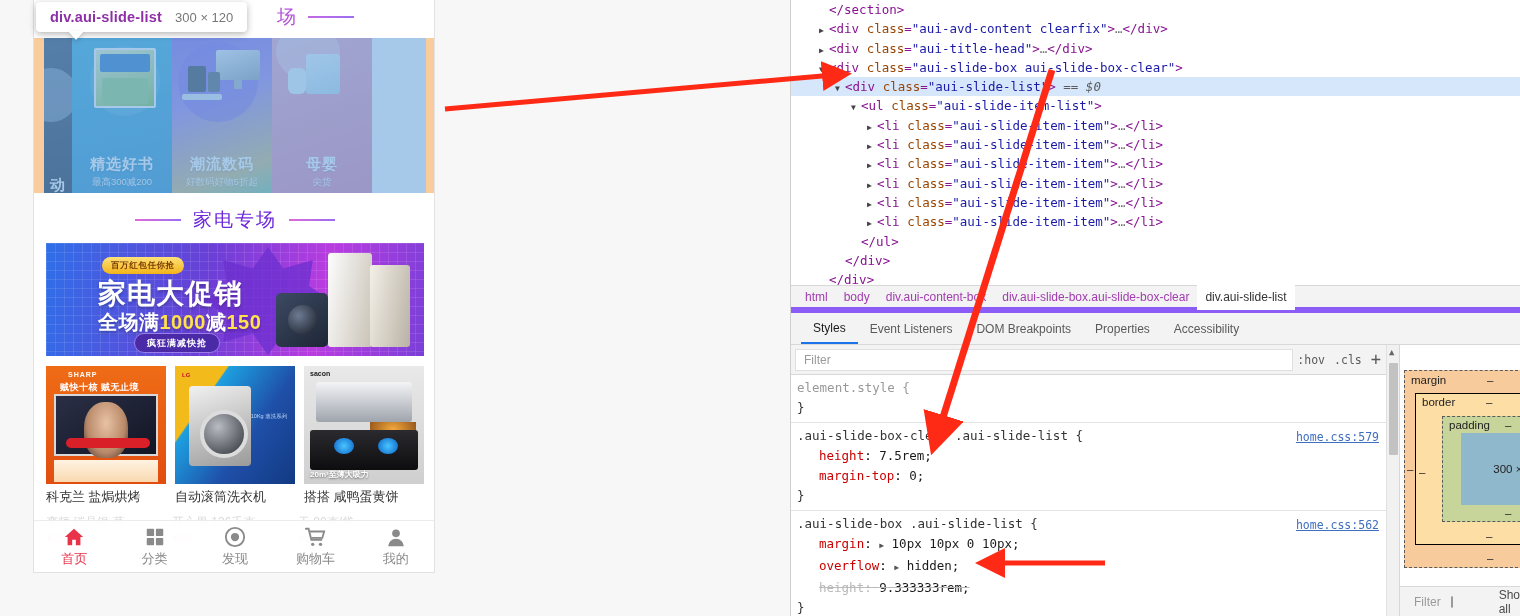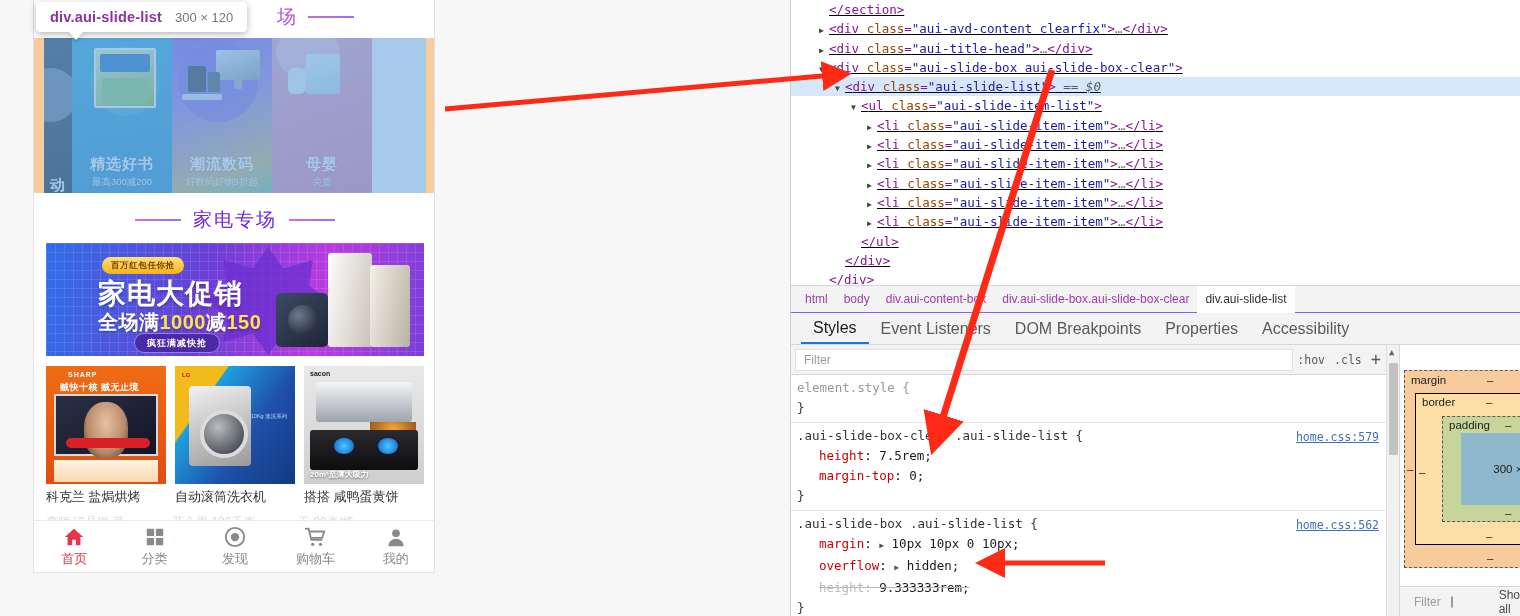--- a/index.html
+++ b/index.html
@@ -177,47 +177,46 @@
     border-left:1px solid #cfcfcf;
     font-family:"DejaVu Sans Mono", monospace;
   }
 
   
   #dom-tree {
     position:absolute; left:0; top:0; right:0; height:285px;
     overflow:hidden; padding-top:0px;
     font-size:12.5px; line-height:19.3px;
     background:#ffffff;
-    text-decoration:underline;
   }
   .dom-row { position:relative; white-space:pre; height:19.3px; }
   .dom-row.sel { background:#d6e7fb; }
   .tw { color:#444; font-size:8px; display:inline-block; width:10px; }
   .tag  { color:#881391; }
   .attn { color:#994500; }
   .attv { color:#1a1aa6; }
   .pun  { color:#881391; }
   .txtd { color:#777; }
   .dollar { color:#5c5c5c; font-style:italic; }
 
   
   #breadcrumb {
     position:absolute; left:0; top:285px; right:0; height:28px;
-    background:#f3f3f3; border-top:1px solid #d8d8d8; border-bottom:1px solid #8b5cf6;
+    background:#f3f3f3; border-top:1px solid #d8d8d8; border-bottom:6px solid #8b5cf6;
     display:flex; align-items:center; font-family:"Liberation Sans", sans-serif; font-size:12px;
     padding-left:6px;
   }
   .crumb { padding:0 8px; height:27px; display:flex; align-items:center; color:#a23bb0; white-space:nowrap; }
   .crumb.active { background:#ffffff; color:#333; }
 
   
   #panel-tabs {
     position:absolute; left:0; top:313px; right:0; height:32px;
     background:#f3f3f3; border-bottom:1px solid #d8d8d8;
-    display:flex; align-items:flex-end; font-family:"Liberation Sans", sans-serif; font-size:16px;
+    display:flex; align-items:flex-end; font-family:"Liberation Sans", sans-serif; font-size:12px;
     padding-left:10px;
   }
   .ptab { padding:0 12px; height:31px; display:flex; align-items:center; color:#5a5a5a; }
   .ptab.active { color:#1a1a1a; border-bottom:2px solid #1a73e8; }
 
   
   #filter-bar {
     position:absolute; left:0; top:345px; width:600px; height:30px;
     background:#f3f3f3; border-bottom:1px solid #d8d8d8;
     display:flex; align-items:center; font-family:"Liberation Sans", sans-serif;

